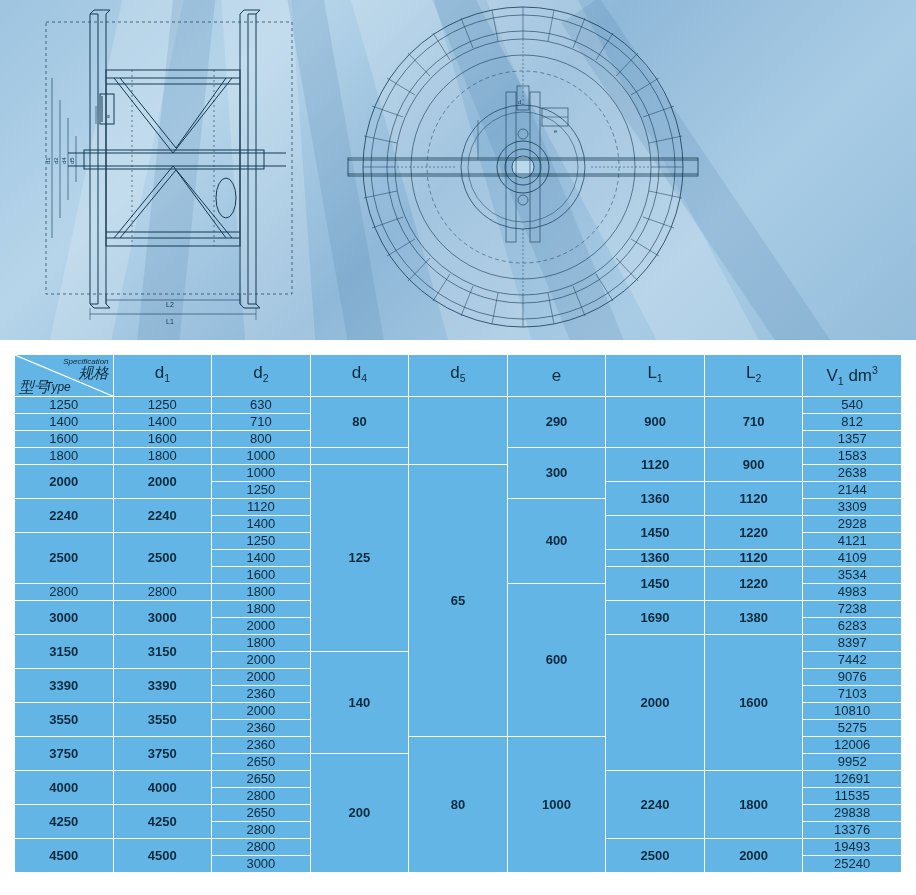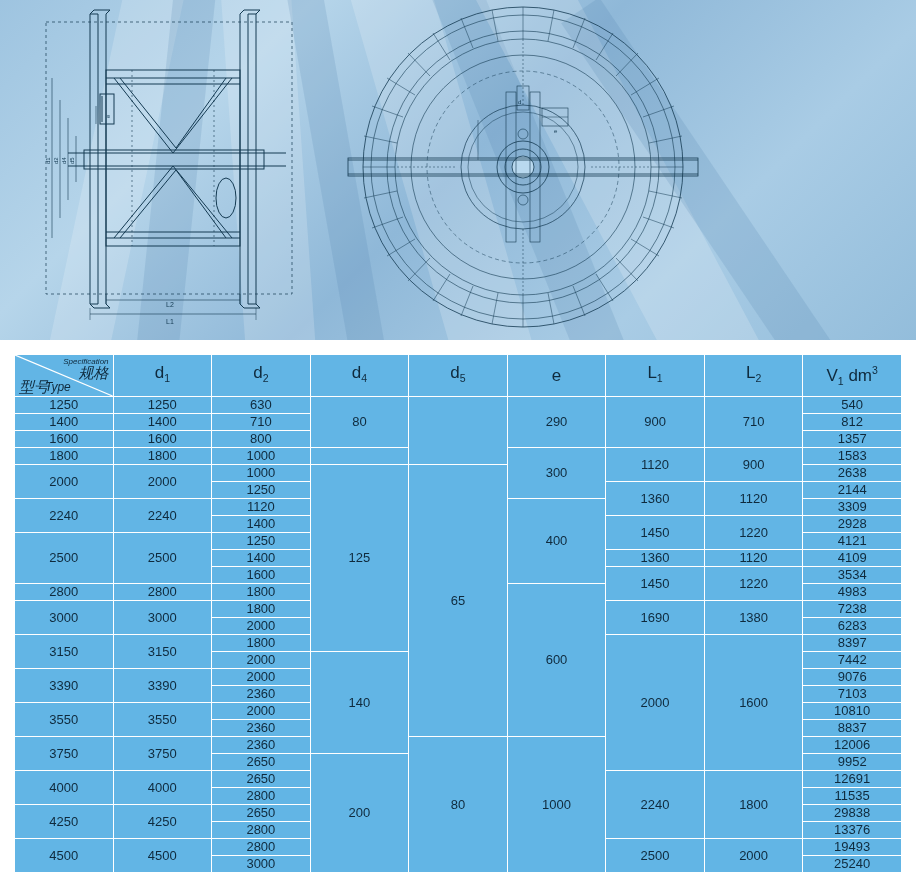--- a/index.html
+++ b/index.html
@@ -64,21 +64,21 @@
     padding: 0;
     height: 17px;
     line-height: 16px;
   }
   table.spec th {
     height: 42px;
     font-size: 17px;
     font-weight: normal;
   }
   td.white, th.white { background: #ffffff; }
-  td.big { font-size: 17px; }
+  td.big { font-size: 17px; font-weight: bold; }
   td.mid { font-size: 15px; }
   td.sub { font-size: 12px; }
 
   .hdr-corner {
     position: relative;
     background: #62b5e5 !important;
     padding: 0 !important;
     font-style: italic;
   }
   .hdr-corner .slash {
@@ -419,21 +419,21 @@
           <td class="sub">7103</td>
         </tr>
         <tr>
           <td rowspan="2" class="big">3550</td>
           <td rowspan="2" class="big">3550</td>
           <td class="sub">2000</td>
           <td class="sub">10810</td>
         </tr>
         <tr>
           <td class="sub">2360</td>
-          <td class="sub">8837</td>
+          <td class="sub">5275</td>
         </tr>
         <tr>
           <td rowspan="2" class="big">3750</td>
           <td rowspan="2" class="big">3750</td>
           <td class="sub">2360</td>
           <td rowspan="8" class="big">80</td>
           <td rowspan="8" class="big">1000</td>
           <td class="sub">12006</td>
         </tr>
         <tr>

